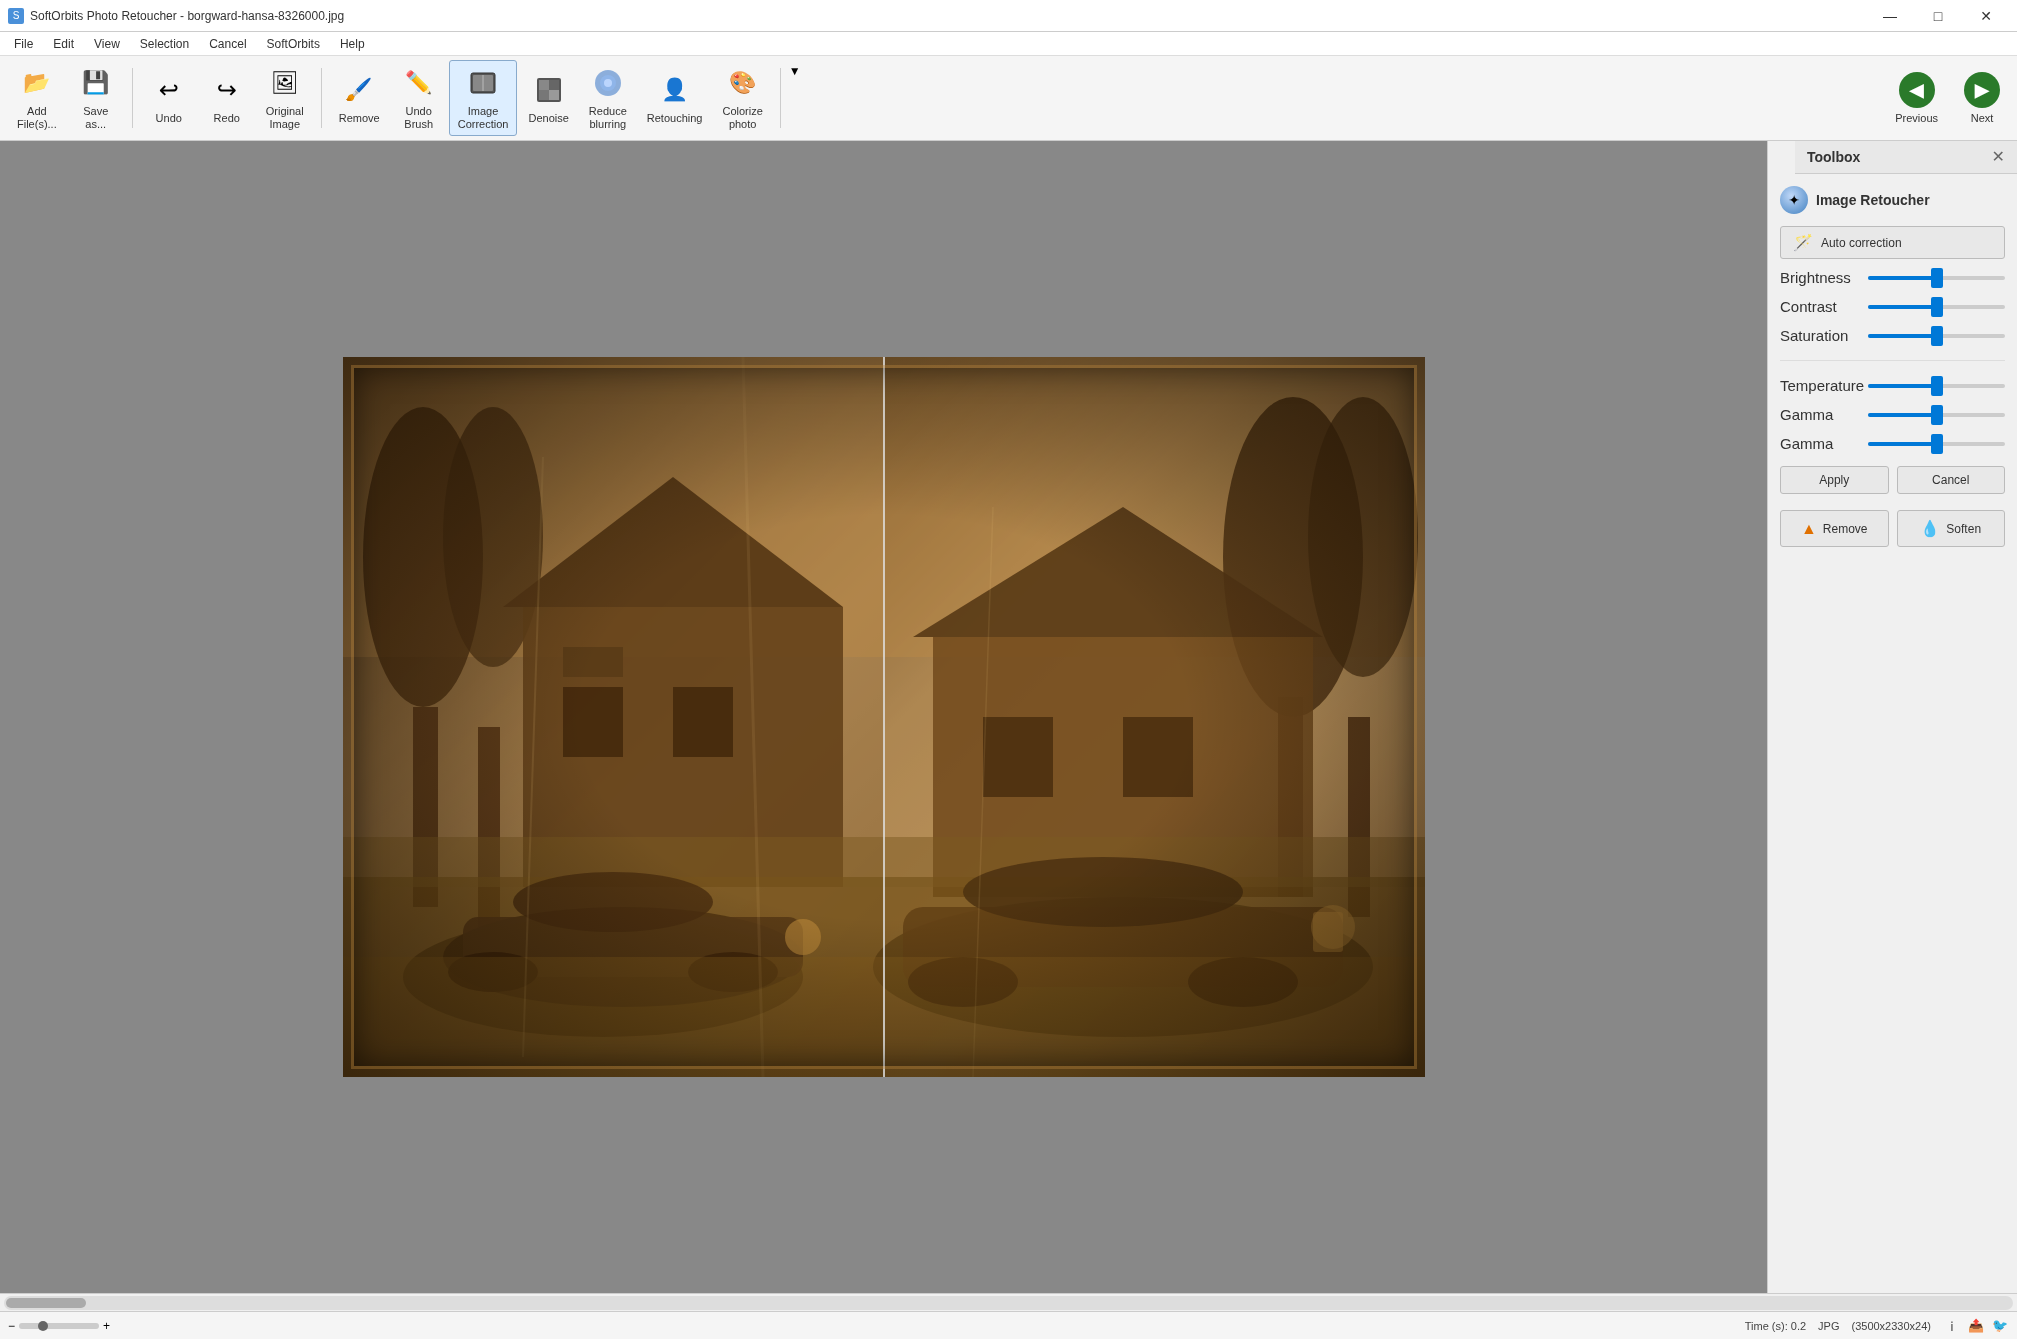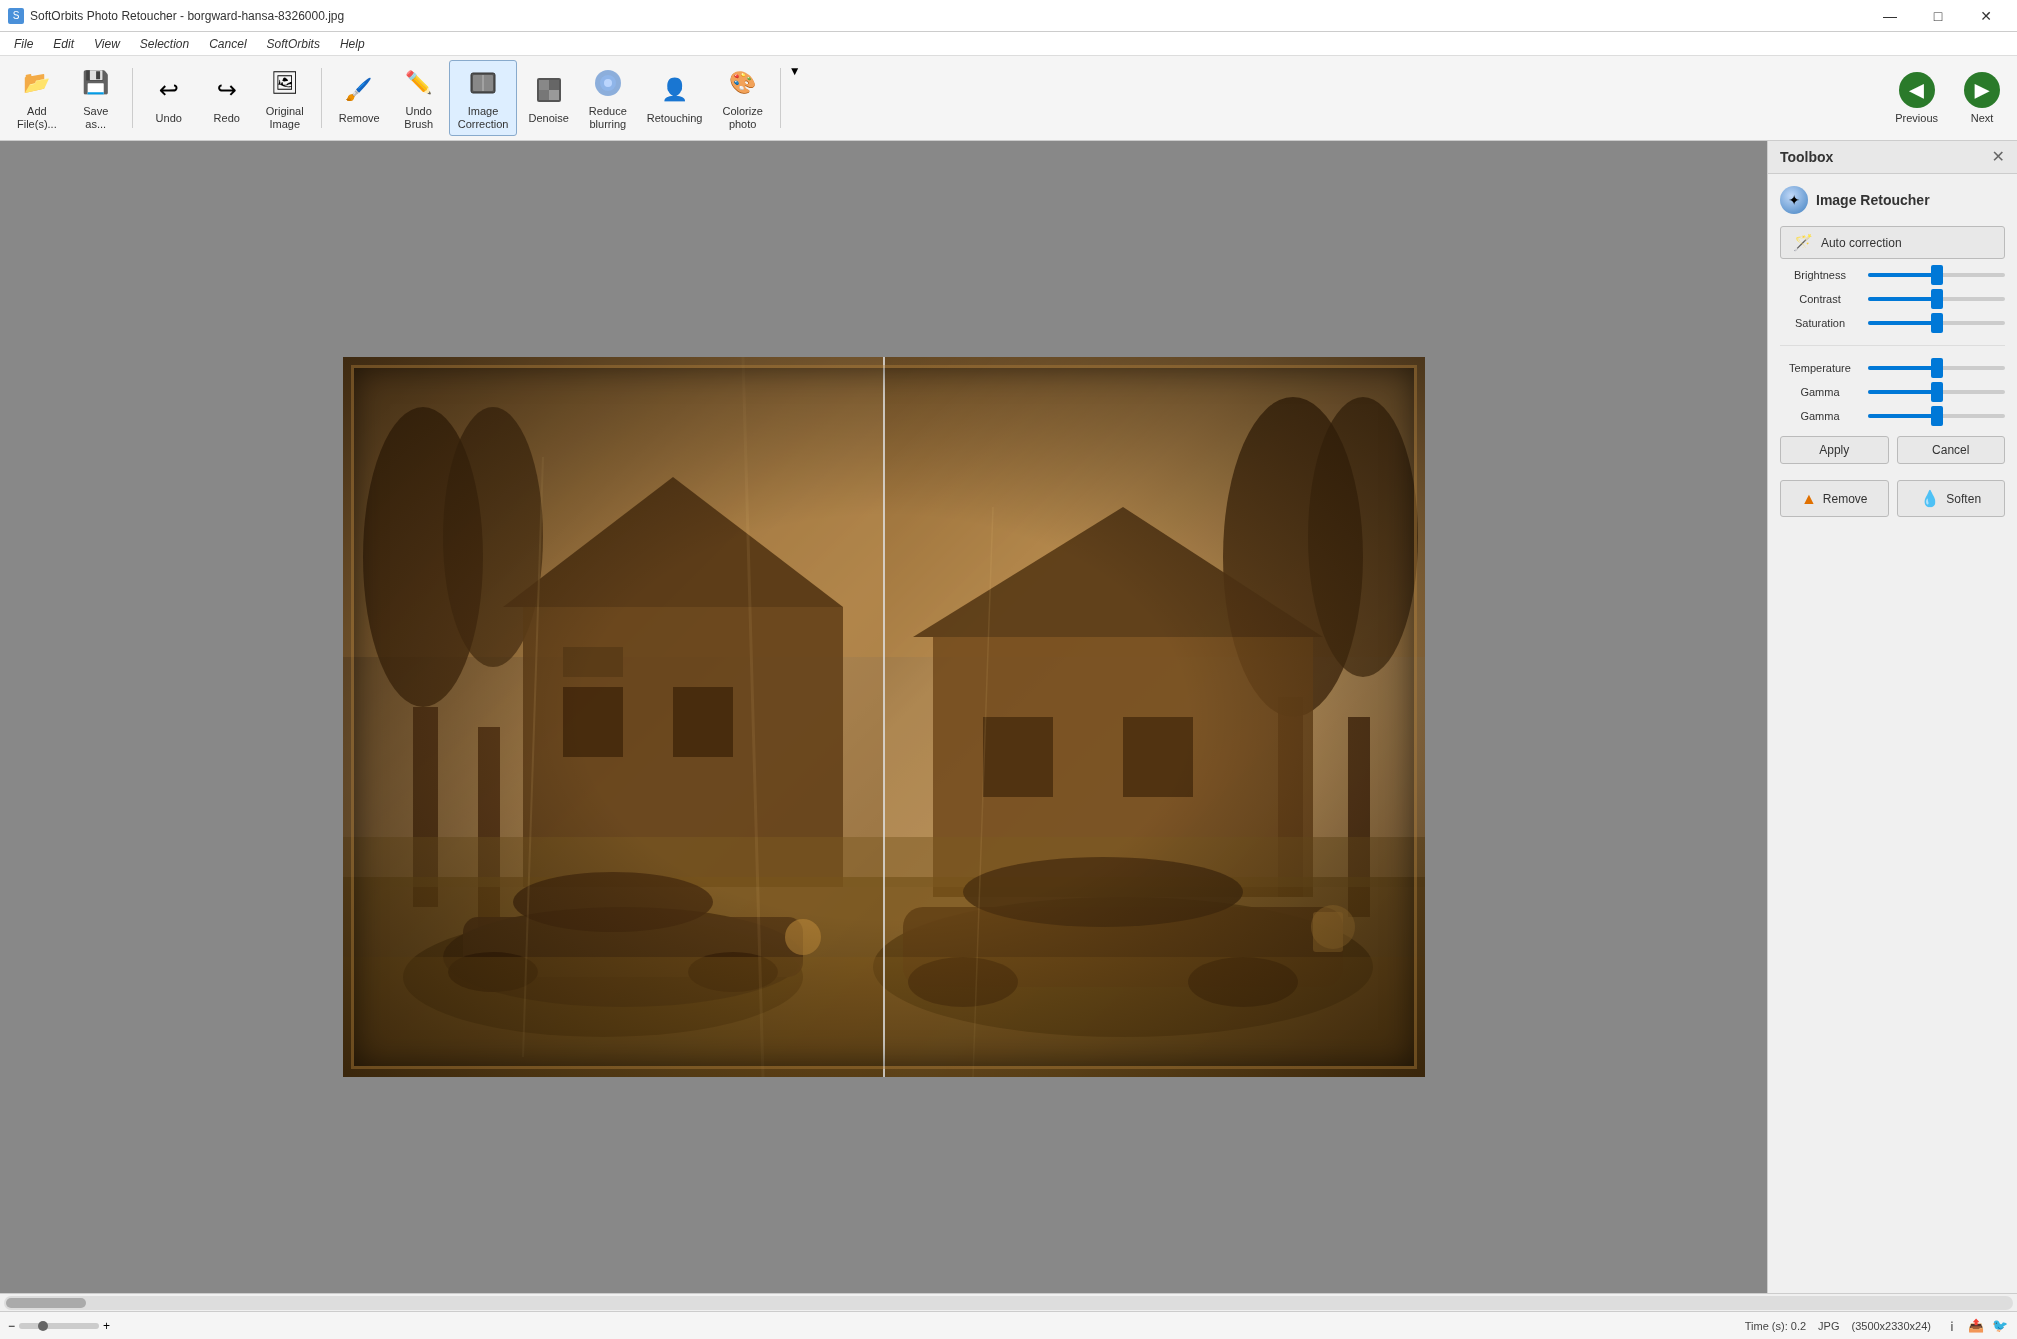--- a/index.html
+++ b/index.html
@@ -31,21 +31,20 @@
       border-bottom: 1px solid #ddd;
     }
     .menu-item {
       padding: 2px 10px;
       cursor: pointer;
       font-size: 12px;
       color: #333;
       height: 100%;
       display: flex;
       align-items: center;
-      font-style: italic;
     }
 
     
     .toolbar {
       background: #f5f5f5;
       border-bottom: 1px solid #ccc;
       display: flex;
       align-items: center;
       padding: 4px 8px;
       gap: 4px;
@@ -184,20 +183,21 @@
       padding: 0;
     }
 
     .toolbox-header {
       display: flex;
       align-items: center;
       justify-content: space-between;
       padding: 8px 12px;
       background: #e8e8e8;
       border-bottom: 1px solid #ccc;
+      margin-left: 27px;
     }
 
     .toolbox-title {
       font-size: 14px;
       font-weight: bold;
       color: #333;
     }
 
     .toolbox-close {
       cursor: pointer;
@@ -254,23 +254,23 @@
 
     .slider-row {
       display: flex;
       align-items: center;
       gap: 8px;
       margin: 2px 0;
     }
 
     .slider-label {
       width: 80px;
-      font-size: 11px;
+      font-size: 15px;
       color: #333;
-      text-align: center;
+      text-align: left;
       flex-shrink: 0;
     }
 
     .slider-track {
       flex: 1;
       height: 4px;
       background: #ccc;
       border-radius: 2px;
       position: relative;
     }

